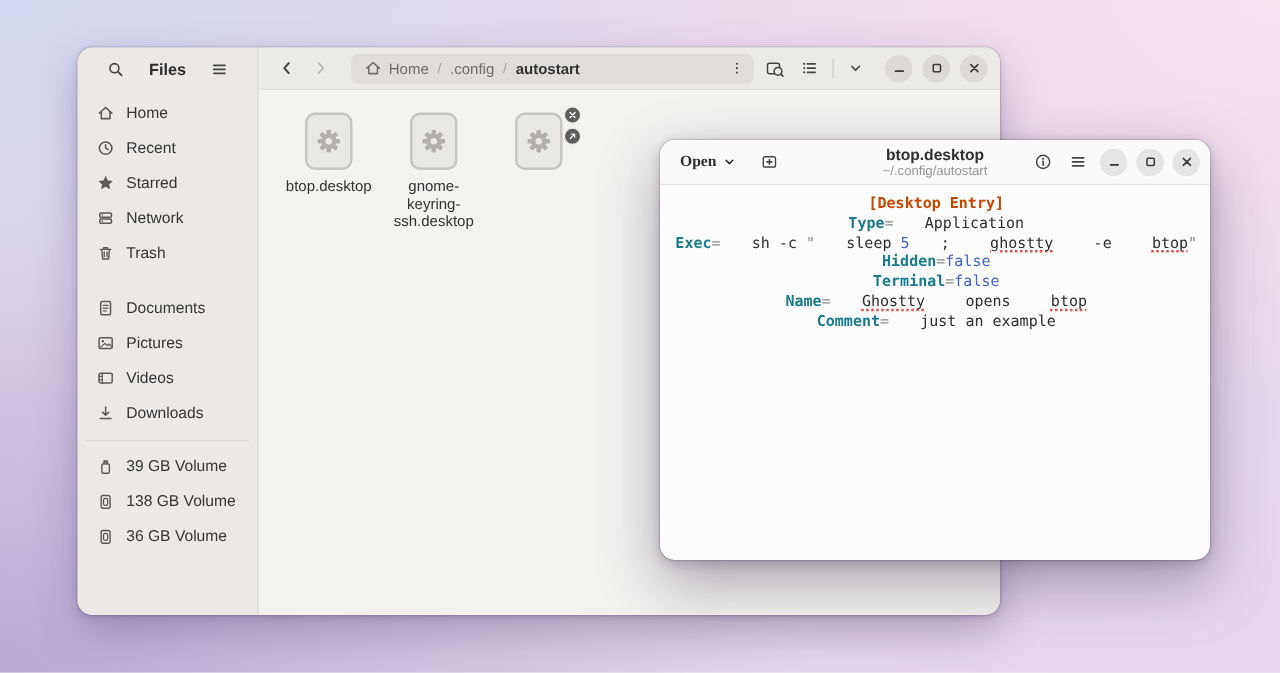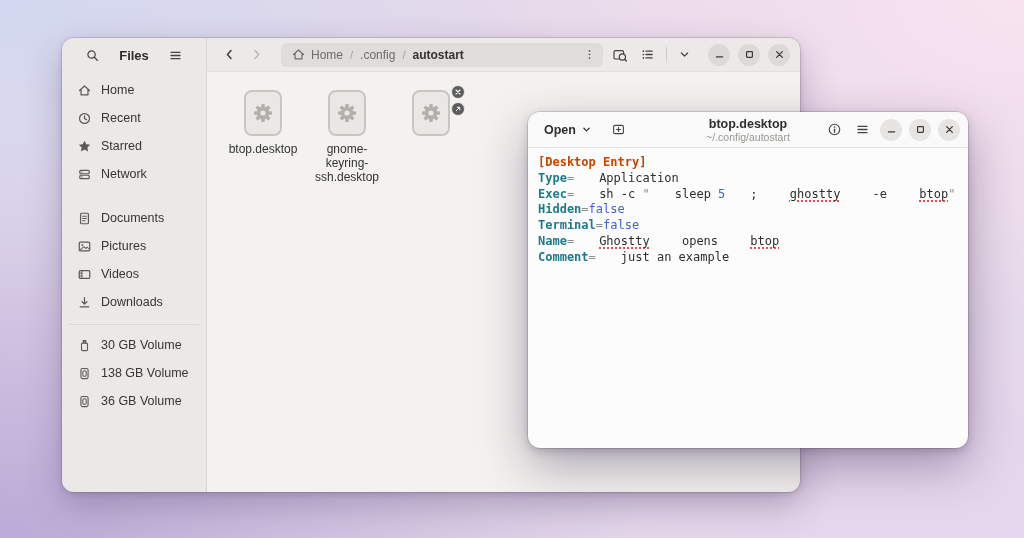--- a/index.html
+++ b/index.html
@@ -92,34 +92,34 @@
     box-shadow:0 18px 48px rgba(50,35,70,.38), 0 3px 9px rgba(50,35,70,.22);
     outline:1px solid rgba(0,0,0,.12);
     display:flex; flex-direction:column;
   }
   .editor-header {
     height:36px; flex:0 0 36px; background:#fbfafa; border-bottom:1px solid #e6e4e2;
     display:flex; align-items:center; padding:0 8px; position:relative;
   }
   .open-btn {
     display:flex; align-items:center; gap:5px; border:none; background:transparent;
-    font-family:Liberation Sans, sans-serif; font-size:12.5px; font-weight:bold; color:#2f2f2f;
+    font-family:Liberation Serif, serif; font-size:12.5px; font-weight:bold; color:#2f2f2f;
     padding:5px 8px; border-radius:6px; cursor:pointer;
   }
   .editor-title-block {
     position:absolute; left:50%; top:50%; transform:translate(-50%,-50%);
     display:flex; flex-direction:column; align-items:center; line-height:1.15; pointer-events:none;
   }
   .editor-title { font-size:12.5px; font-weight:bold; color:#2f2f2f; }
   .editor-subtitle { font-size:10.5px; color:#9a9792; }
   .editor-right { margin-left:auto; display:flex; align-items:center; gap:7px; }
   .editor-right .win-btn { background:#e7e5e3; }
   .editor-body {
     flex:1; padding:7px 8px 0 10px; font-family:"DejaVu Sans Mono", monospace;
-    font-size:12px; line-height:15.8px; white-space:pre; cursor:text; overflow:hidden;
+    font-size:12px; line-height:15.8px; white-space:pre; cursor:text; overflow:hidden;text-align:center;
   }
   .cl-section { color:var(--c-section); font-weight:bold; }
   .cl-key     { color:var(--c-key); font-weight:bold; }
   .cl-plain   { color:var(--c-plain);margin-left:25px; }
   .cl-op      { color:var(--c-op); }
   .cl-q       { color:var(--c-op); }
   .cl-num     { color:var(--c-val); }
   .cl-bool    { color:var(--c-val); }
   .u-spell {
     text-decoration:underline dotted var(--c-spell);
@@ -180,20 +180,28 @@
             <span class="icon">
               <svg width="15" height="15" viewBox="0 0 16 16">
                 <rect x="3" y="3.6" width="10" height="3.6" rx="1" fill="none" stroke="currentColor" stroke-width="1.3" stroke-linecap="round" stroke-linejoin="round"></rect>
                 <rect x="3" y="8.8" width="10" height="3.6" rx="1" fill="none" stroke="currentColor" stroke-width="1.3" stroke-linecap="round" stroke-linejoin="round"></rect>
                 <circle cx="5.2" cy="5.4" r=".7" fill="currentColor"></circle>
                 <circle cx="5.2" cy="10.6" r=".7" fill="currentColor"></circle>
               </svg>
             </span>
             <span>Network</span>
           </div>
+          <div class="side-row">
+            <span class="icon">
+              <svg width="15" height="15" viewBox="0 0 16 16">
+                <path d="M3.6 4.8 H12.4 M6.3 4.6 V3.4 H9.7 V4.6 M4.8 4.9 L5.4 13 H10.6 L11.2 4.9 M6.8 7 V11 M9.2 7 V11" fill="none" stroke="currentColor" stroke-width="1.2" stroke-linecap="round" stroke-linejoin="round"></path>
+              </svg>
+            </span>
+            <span>Trash</span>
+          </div>
         </div>
         <div class="side-section">
           <div class="side-row">
             <span class="icon">
               <svg width="15" height="15" viewBox="0 0 16 16">
                 <rect x="3.8" y="2.4" width="8.4" height="11.2" rx="1.2" fill="none" stroke="currentColor" stroke-width="1.3" stroke-linecap="round" stroke-linejoin="round"></rect>
                 <path d="M6 5.6 H10 M6 8 H10 M6 10.4 H8.6" fill="none" stroke="currentColor" stroke-width="1.1" stroke-linecap="round" stroke-linejoin="round"></path>
               </svg>
             </span>
             <span>Documents</span>
@@ -227,21 +235,21 @@
           </div>
         </div>
         <div class="side-section with-rule">
           <div class="side-row">
             <span class="icon">
               <svg width="15" height="15" viewBox="0 0 16 16">
                 <rect x="4.8" y="5.4" width="6.4" height="8" rx="1.1" fill="none" stroke="currentColor" stroke-width="1.2" stroke-linecap="round" stroke-linejoin="round"></rect>
                 <path d="M6.6 5.4 V2.8 H9.4 V5.4 M7.4 4 V4.2 M8.6 4 V4.2" fill="none" stroke="currentColor" stroke-width="1.1" stroke-linecap="round" stroke-linejoin="round"></path>
               </svg>
             </span>
-            <span>30 GB Volume</span>
+            <span>39 GB Volume</span>
           </div>
           <div class="side-row">
             <span class="icon">
               <svg width="15" height="15" viewBox="0 0 16 16">
                 <rect x="4.2" y="2.6" width="7.6" height="10.8" rx="1.6" fill="none" stroke="currentColor" stroke-width="1.2" stroke-linecap="round" stroke-linejoin="round"></rect>
                 <rect x="6.2" y="5" width="3.6" height="6" rx="1.5" fill="none" stroke="currentColor" stroke-width="1.1" stroke-linecap="round" stroke-linejoin="round"></rect>
               </svg>
             </span>
             <span>138 GB Volume</span>
           </div>

